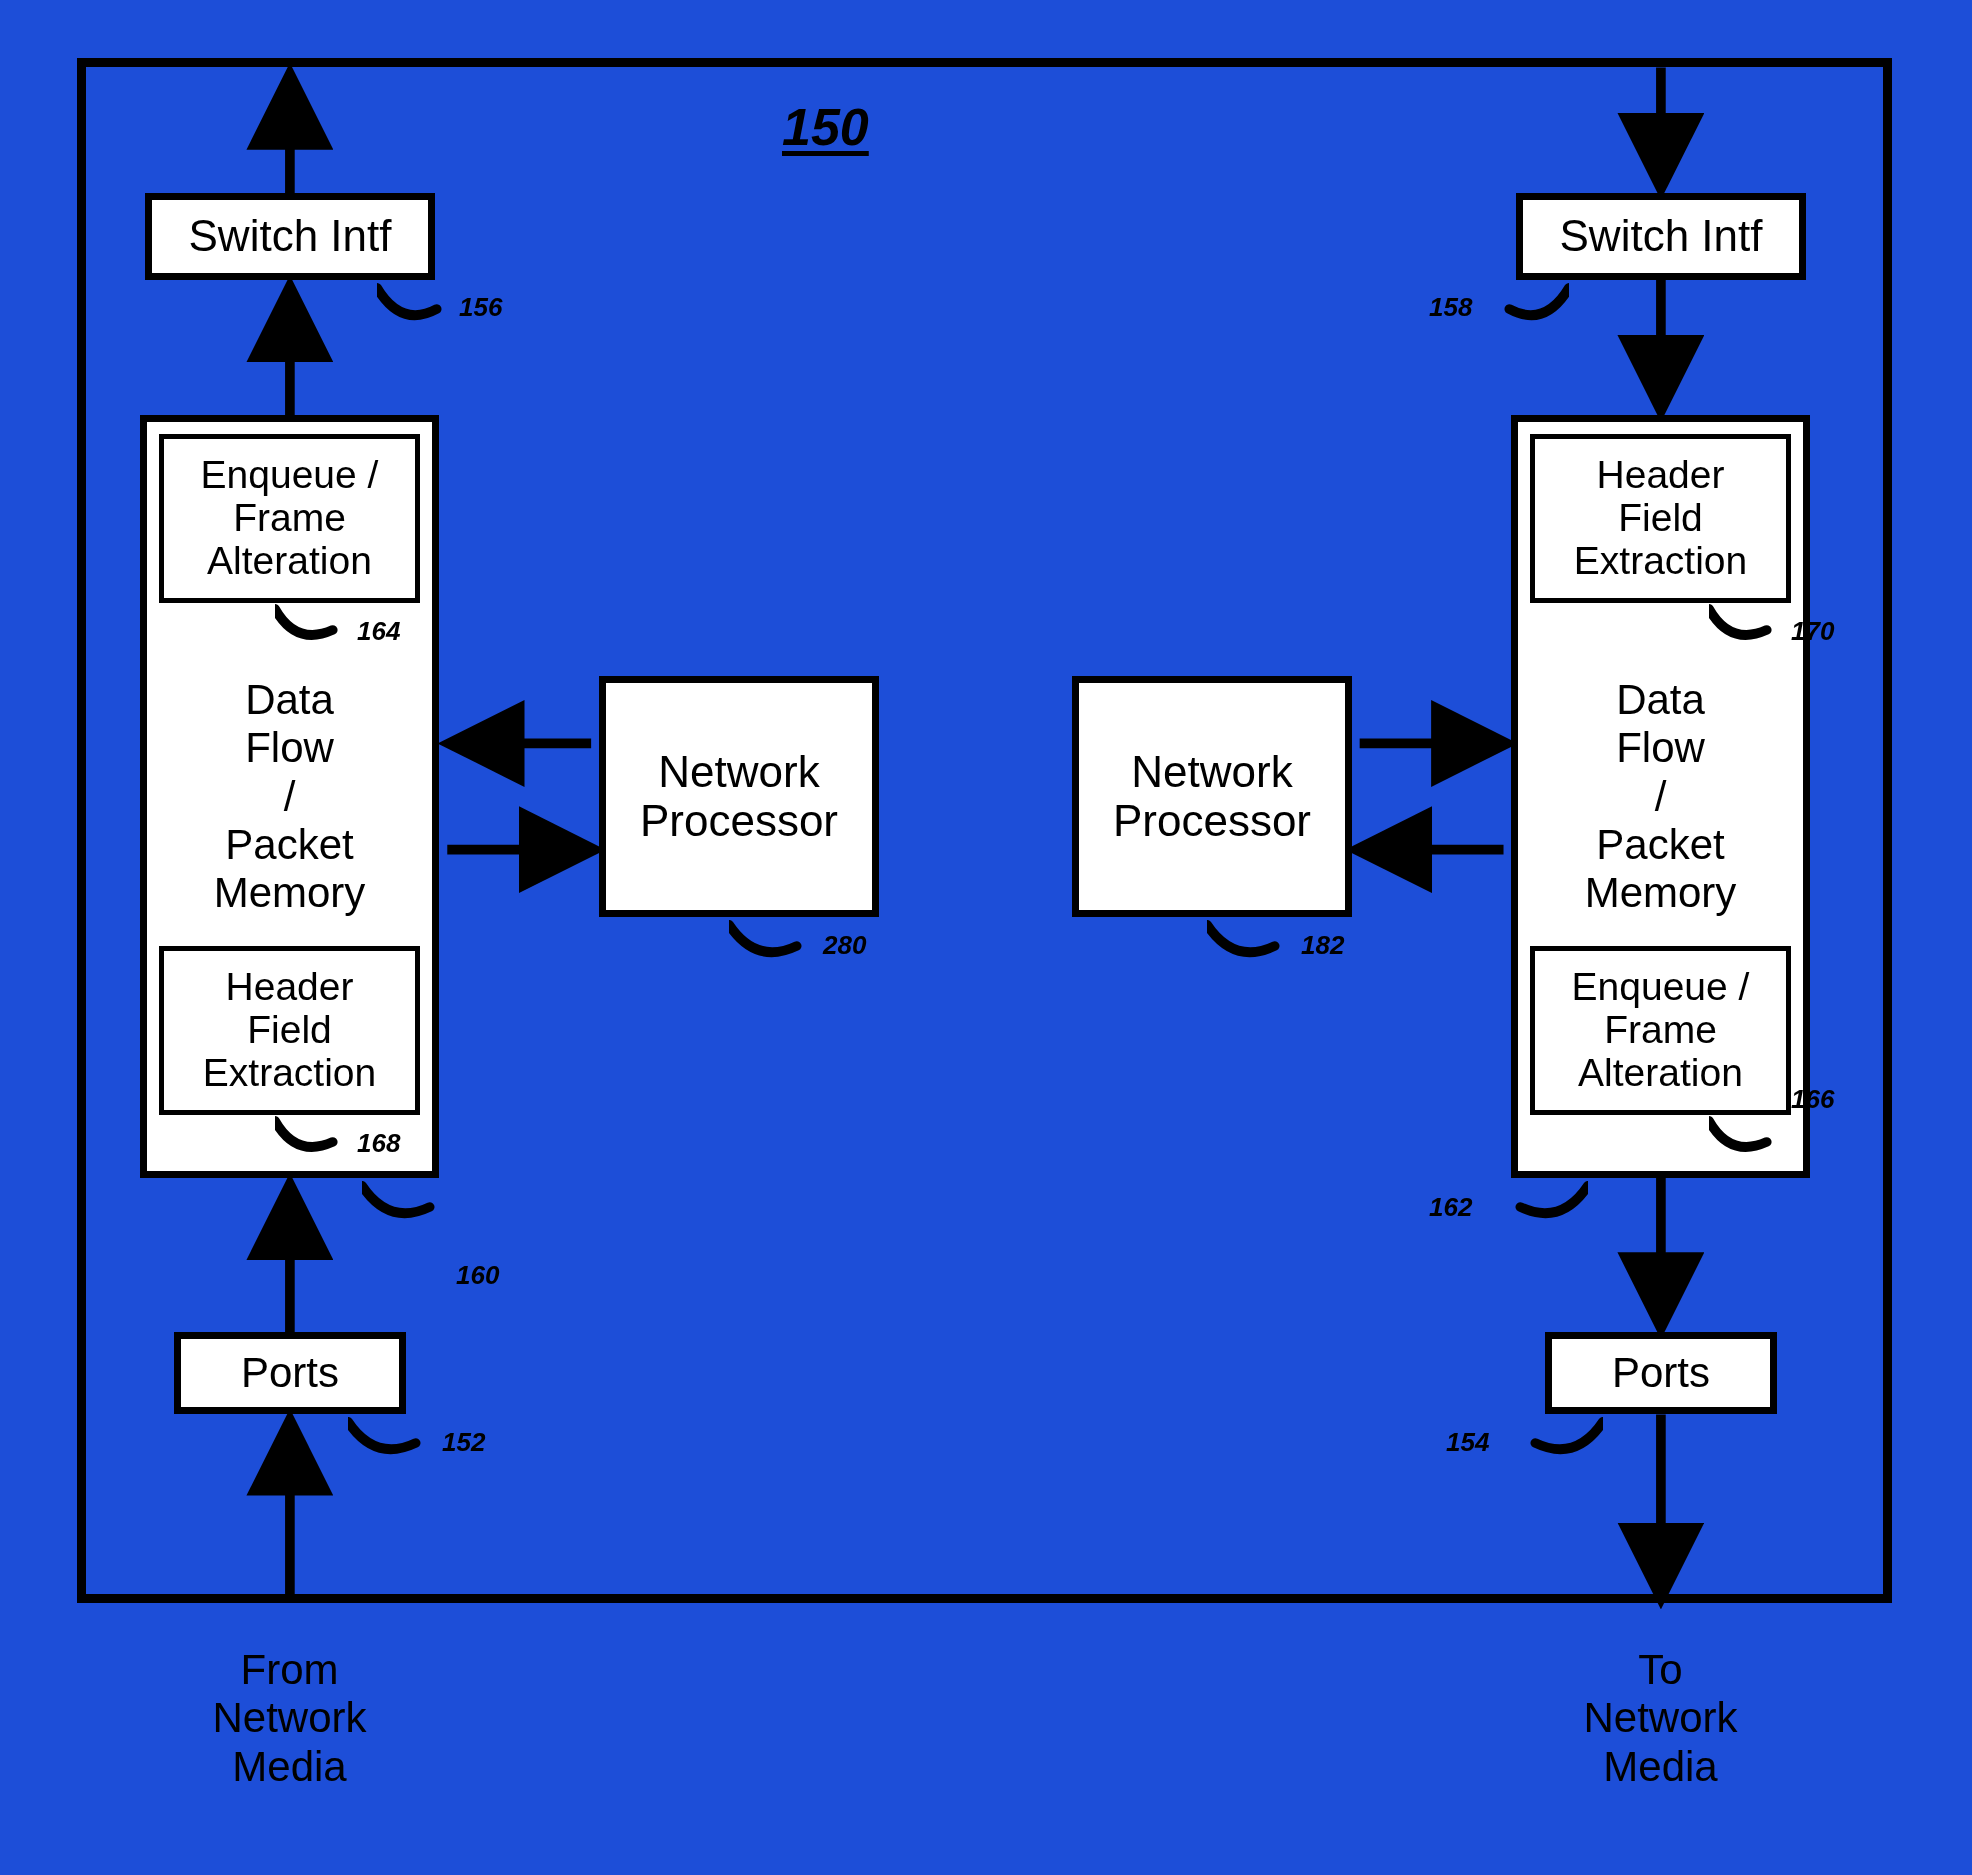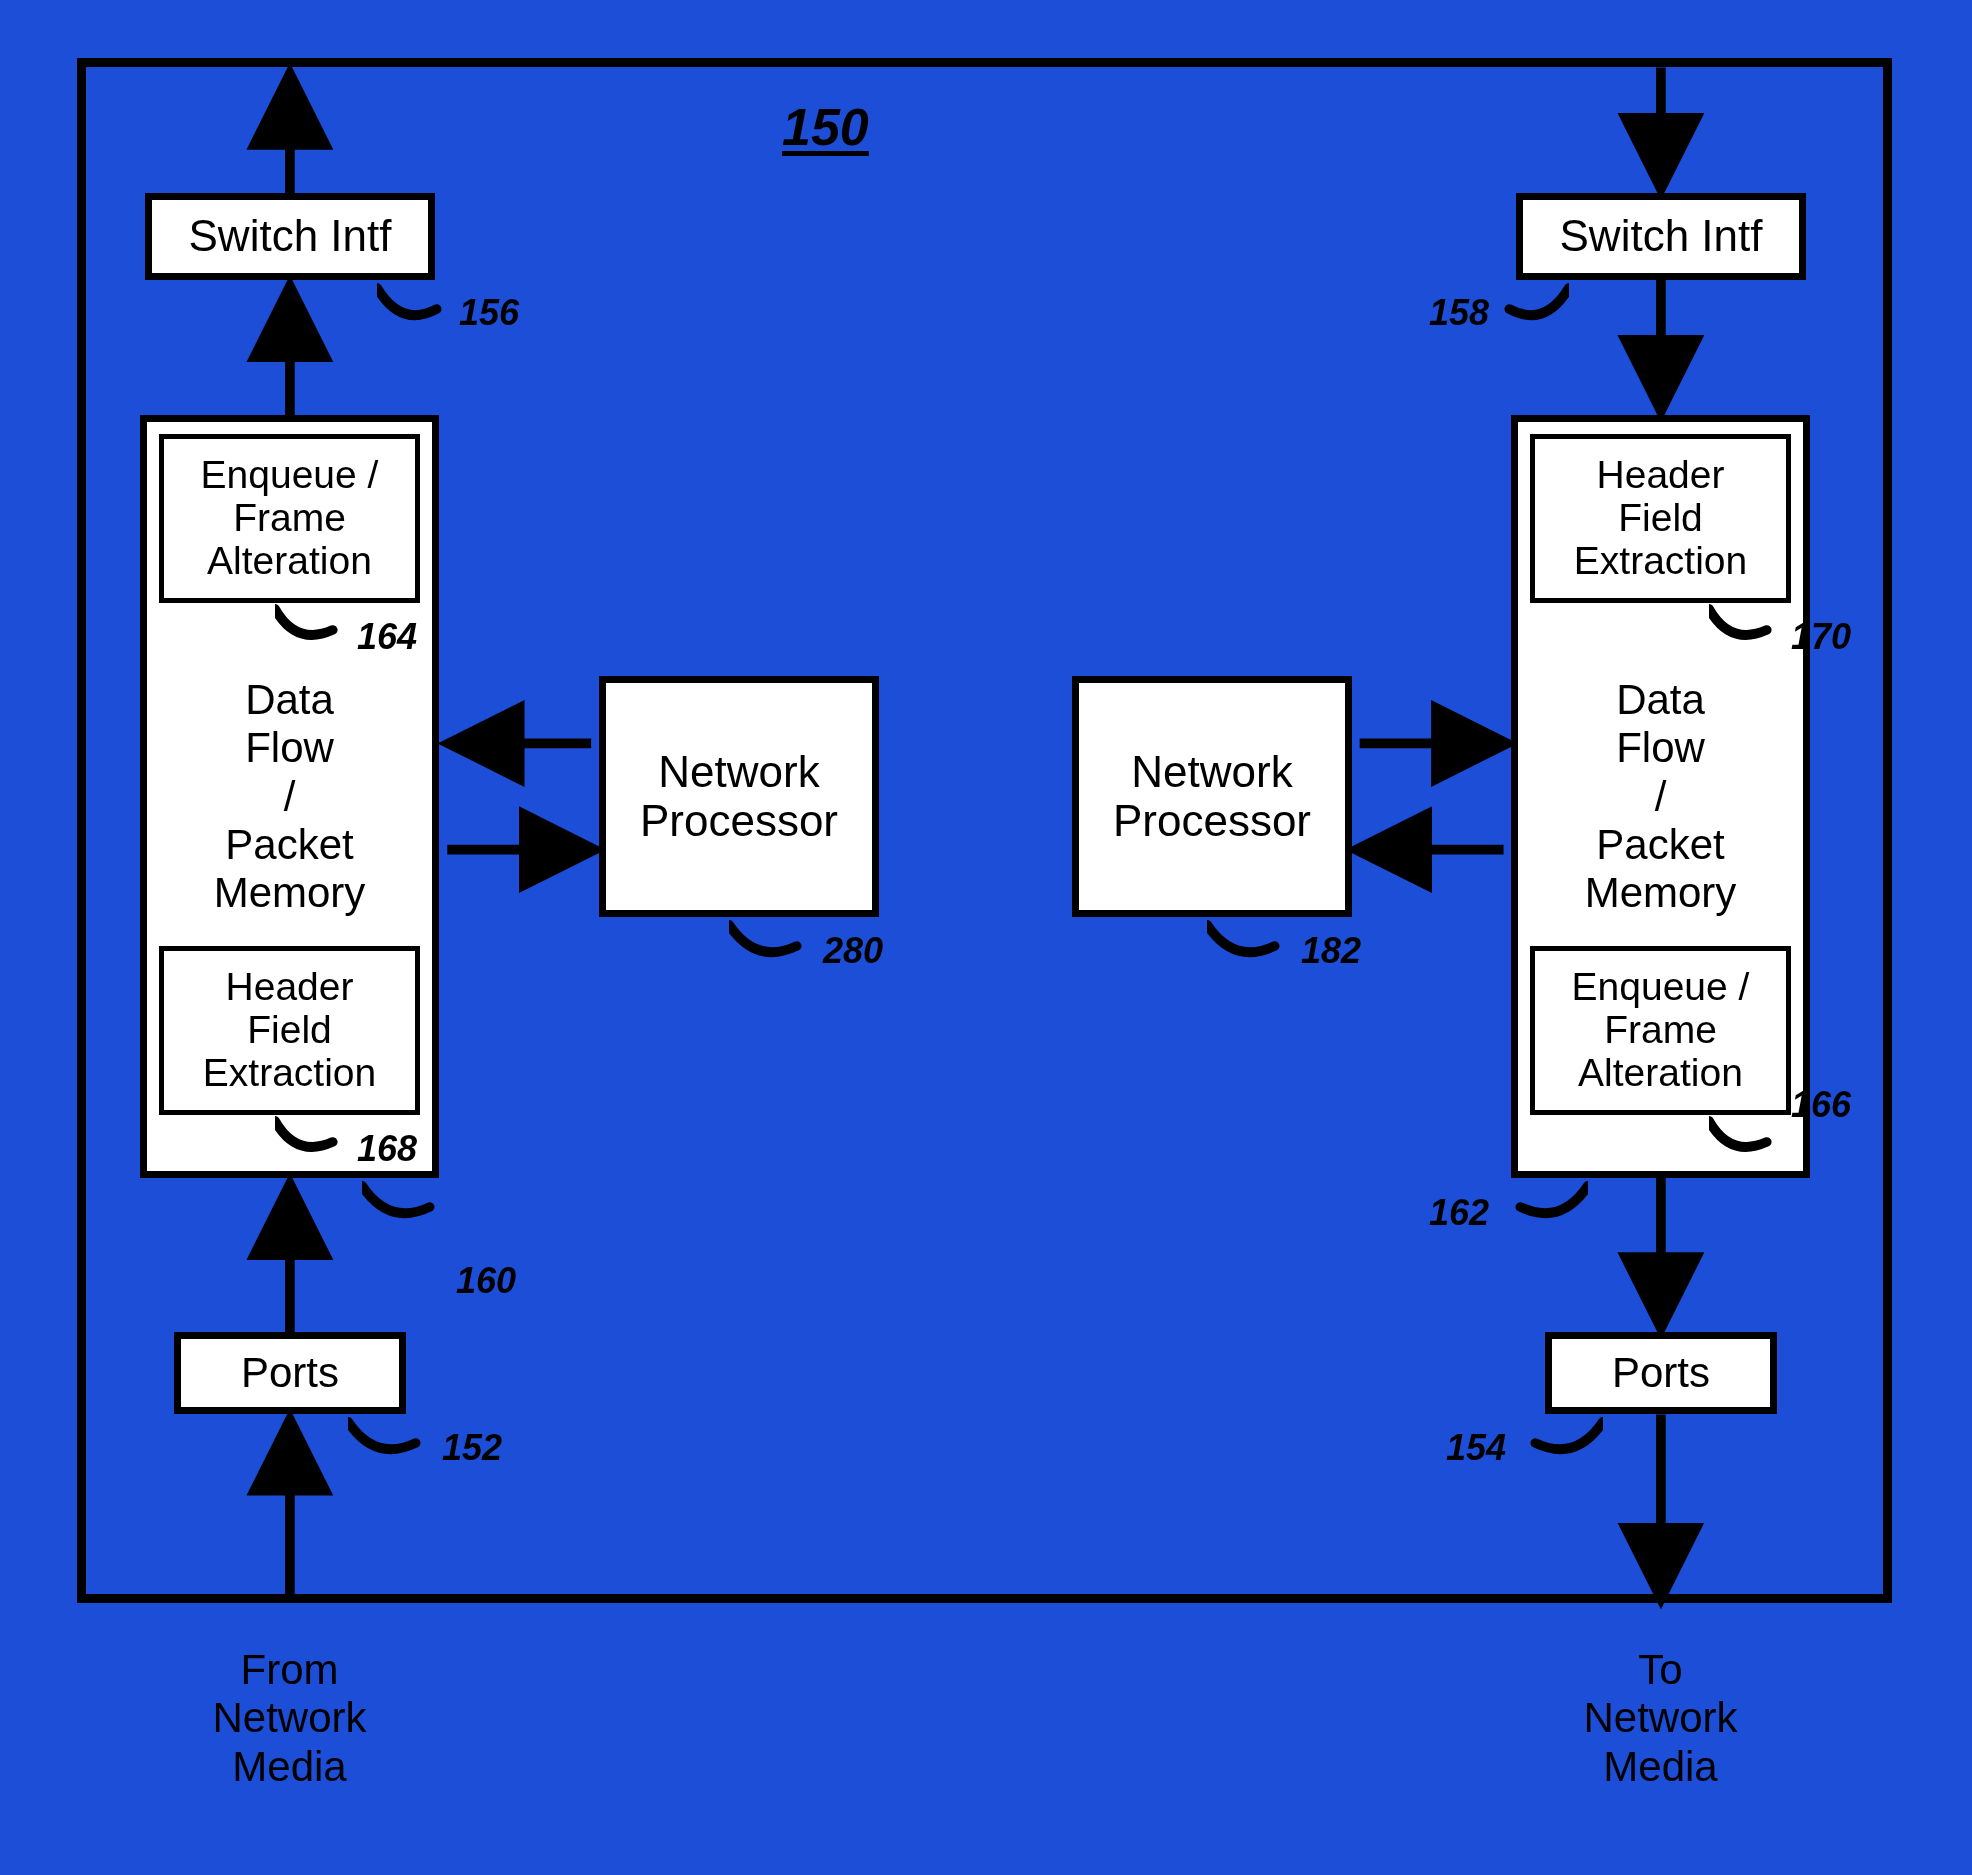--- a/index.html
+++ b/index.html
@@ -52,21 +52,21 @@
   .label {
     position: absolute;
     font-size: 42px;
     text-align: center;
     line-height: 1.15;
   }
   .ref {
     position: absolute;
     font-style: italic;
     font-weight: 700;
-    font-size: 36px;
+    font-size: 26px;
     white-space: nowrap;
   }
   .title {
     position: absolute;
     font-style: italic;
     font-weight: 800;
     font-size: 52px;
     text-decoration: underline;
     text-underline-offset: 5.8px;
   }

